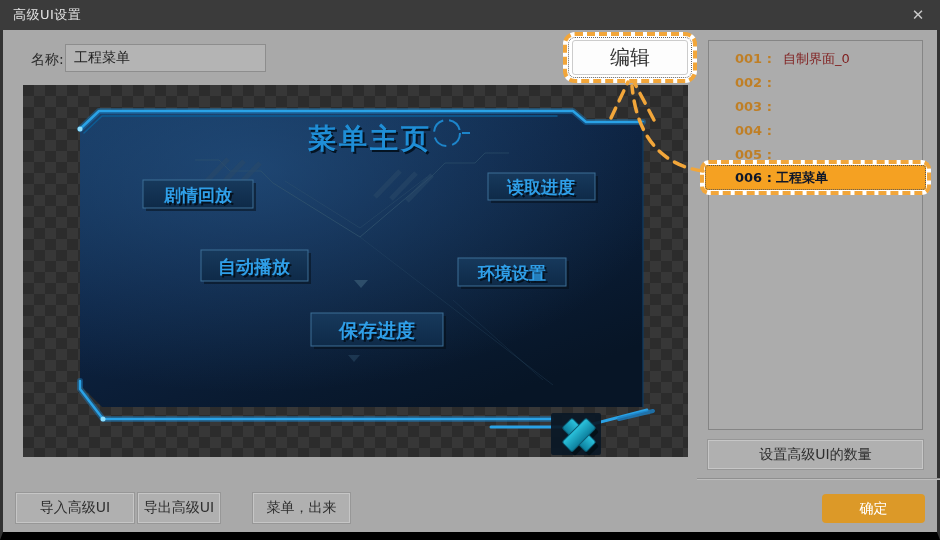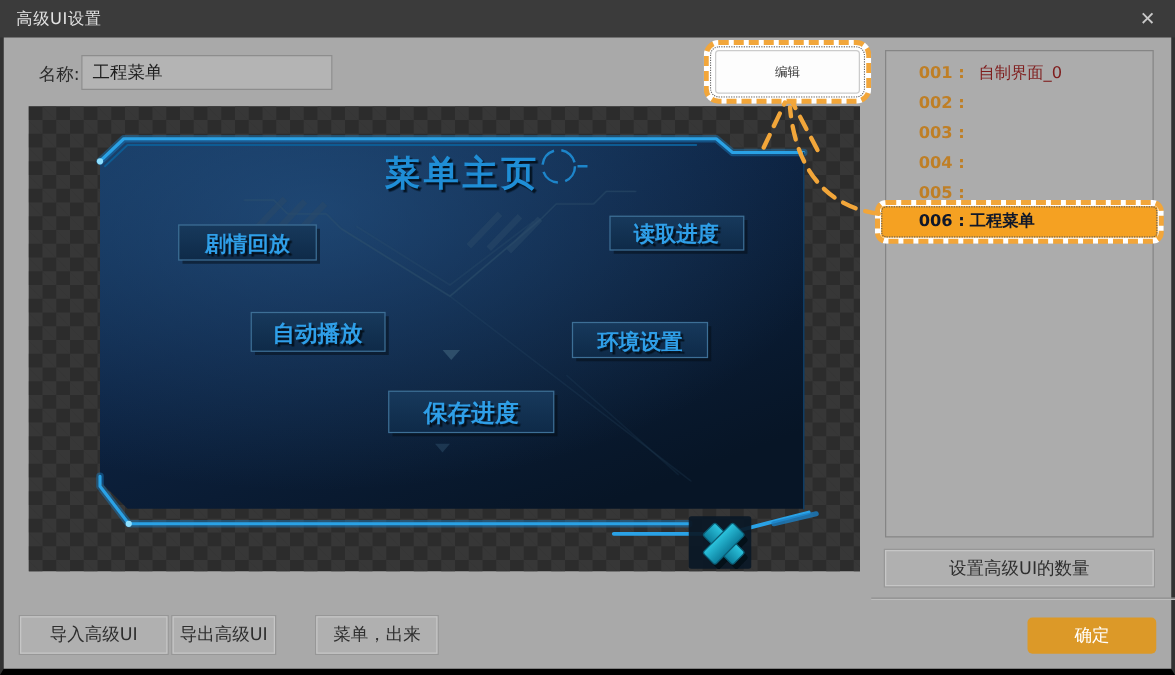--- a/index.html
+++ b/index.html
@@ -1,21 +1,21 @@
 <!DOCTYPE html>
 <html><head>
 <meta charset="utf-8">
 <style>
   * { margin:0; padding:0; box-sizing:border-box; }
   html,body { width:940px; height:540px; overflow:hidden; background:#555; }
   .dialog {
     position:relative; width:940px; height:540px;
     background:#a9a9a9;
     font-family:"DejaVu Sans","Liberation Sans",sans-serif;
-    border-left:3px solid #323232; border-right:3px solid #323232; border-bottom:5px solid #000000;
+    border-left:3px solid #323232; border-right:3px solid #323232; border-bottom:8px solid #000000;
   }
   
   .titlebar {
     position:absolute; top:0; left:-3px; right:-3px; height:30px;
     background:#3b3b3b; display:flex; align-items:center;
   }
   .titlebar .title { color:#e3e3e3; font-size:13px; margin-left:13px; letter-spacing:.5px; }
   .titlebar .close {
     position:absolute; right:8px; top:0; width:28px; height:30px;
     color:#c9c9c9; font-size:15px; text-align:center; line-height:30px; cursor:pointer;
@@ -29,21 +29,21 @@
   }
   
   .edit-annotation {
     position:absolute; left:560px; top:32px; width:134px; height:51px;
     border:4px dashed #f2a63a; border-radius:12px; background:#ffffff;
     outline:1px dotted #666; outline-offset:-6px;
     display:flex; align-items:center; justify-content:center; z-index:20;
   }
   .edit-button {
     width:116px; height:35px; background:#fdfdfd; border:1px solid #cccccc; border-radius:3px;
-    font-size:10px; color:#333; font-family:inherit; cursor:pointer;
+    font-size:20px; color:#333; font-family:inherit; cursor:pointer;
   }
   
   .preview {
     position:absolute; left:20px; top:85px; width:665px; height:372px;
     background-color:#2c2c2c;
     background-image:
       linear-gradient(45deg,#373737 25%,transparent 25%,transparent 75%,#373737 75%),
       linear-gradient(45deg,#373737 25%,transparent 25%,transparent 75%,#373737 75%);
     background-position:0 0,11px 11px; background-size:22px 22px;
   }

